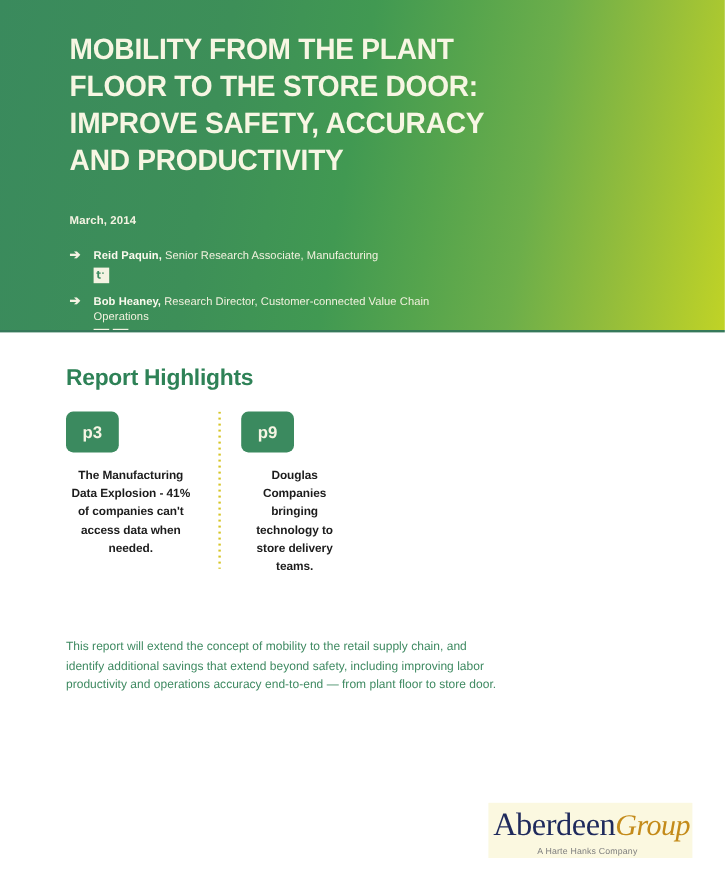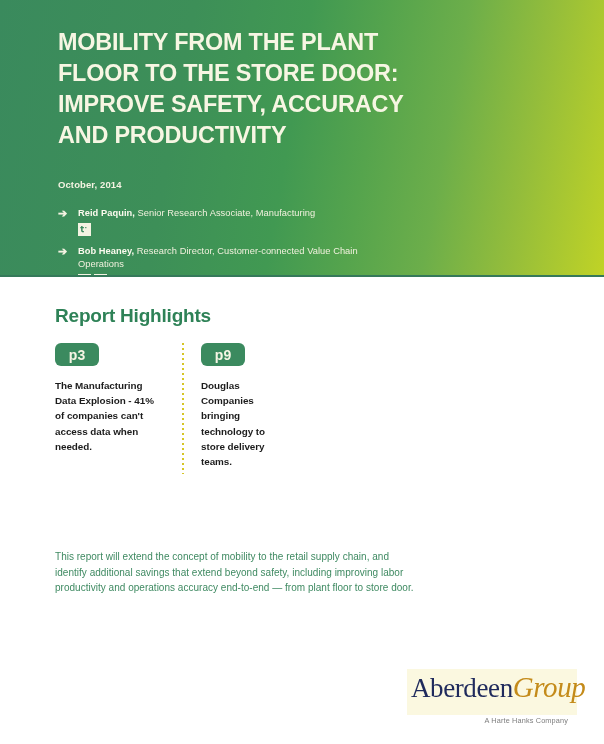--- a/index.html
+++ b/index.html
@@ -122,49 +122,50 @@
   .divider {
     position: absolute;
     top: 0; left: 0;
     width: 2px; height: 131px;
     background-image: linear-gradient(
         to bottom, #d6c525 0 2px, transparent 2px 5px);
     background-size: 2px 5px;
     background-repeat: repeat-y;
   }
   .page-badge {
-    width: 44px; height: 23px;
+    width: 44px; height: 34px;
     background: #3b8a5f;
     border-radius: 6px;
     color: #f6f5e4;
     font-size: 14px;
     font-weight: bold;
     display: flex;
     align-items: center;
     justify-content: center;
     cursor: pointer;
   }
   .card-text {
     margin-top: 12px;
     font-size: 9.9px;
     line-height: 15.2px;
     font-weight: bold;
     color: #1c1c1c;
     letter-spacing: -0.05px;
+    text-align: center;
   }
   .card-text .trail {
     color: #1c1c1c;
     text-decoration: none;
     display: inline-block;
   }
 
   
   .summary {
     position: absolute;
-    left: 55px; top: 549px;
+    left: 55px; top: 532px;
     width: 360px;
     color: #3f8a62;
     font-size: 10px;
     line-height: 15.6px;
     letter-spacing: 0.02px;
   }
 
   
   .logo {
     position: absolute;
@@ -178,39 +179,39 @@
     white-space: nowrap;
     font-family: "Liberation Serif", serif;
     font-size: 27px;
     line-height: 30px;
     letter-spacing: -0.4px;
   }
   .logo-word .aberdeen { color: #1f2a5c; }
   .logo-word .group {
     color: #c48b1a;
     font-style: italic;
-    font-size: 29px;
+    font-size: 25px;
   }
   .logo-tag {
-    margin-top: 13px;
-    text-align: right;
+    margin-top: 1px;
+    text-align: center;
     padding-right: 3px;
     color: #7d7d7d;
     font-size: 7.3px;
     letter-spacing: 0.15px;
     font-family: "Liberation Sans", sans-serif;
   }
 </style>
 </head>
 <body>
 
 <div class="hero">
   <div class="hero-inner">
     <h1 class="doc-title">MOBILITY FROM THE PLANT FLOOR TO THE STORE DOOR: IMPROVE SAFETY, ACCURACY AND PRODUCTIVITY</h1>
-    <div class="doc-date">October, 2014</div>
+    <div class="doc-date">March, 2014</div>
 
     <div class="authors">
 
       <div class="author-row">
         <span class="arrow-icon">➔</span>
         <div class="author-text"><b>Reid Paquin,</b><span> Senior Research Associate, Manufacturing</span></div>
         <div class="social-row">
           <span class="social-icon">
             <svg width="9" height="9" viewBox="0 0 9 9" aria-hidden="true">
               <path d="M1.1 0.9h1.5v1.1h1.3v1.2H2.6v2.2c0 .5.3.7.8.7h.5v1.2H3c-1.2 0-1.9-.6-1.9-1.8V3.2H0.3V2h0.8V0.9z" fill="#3b8a5f"></path>

